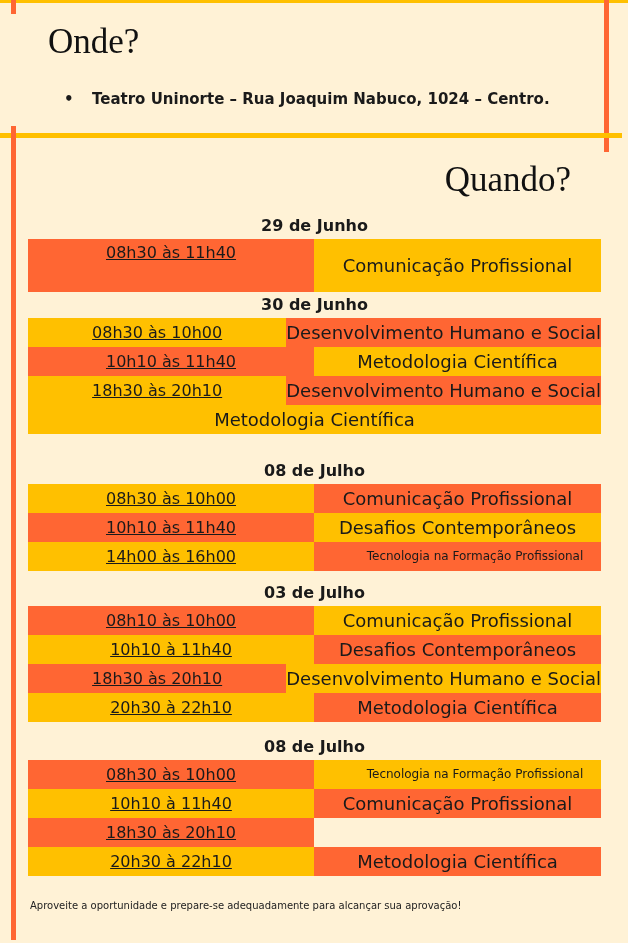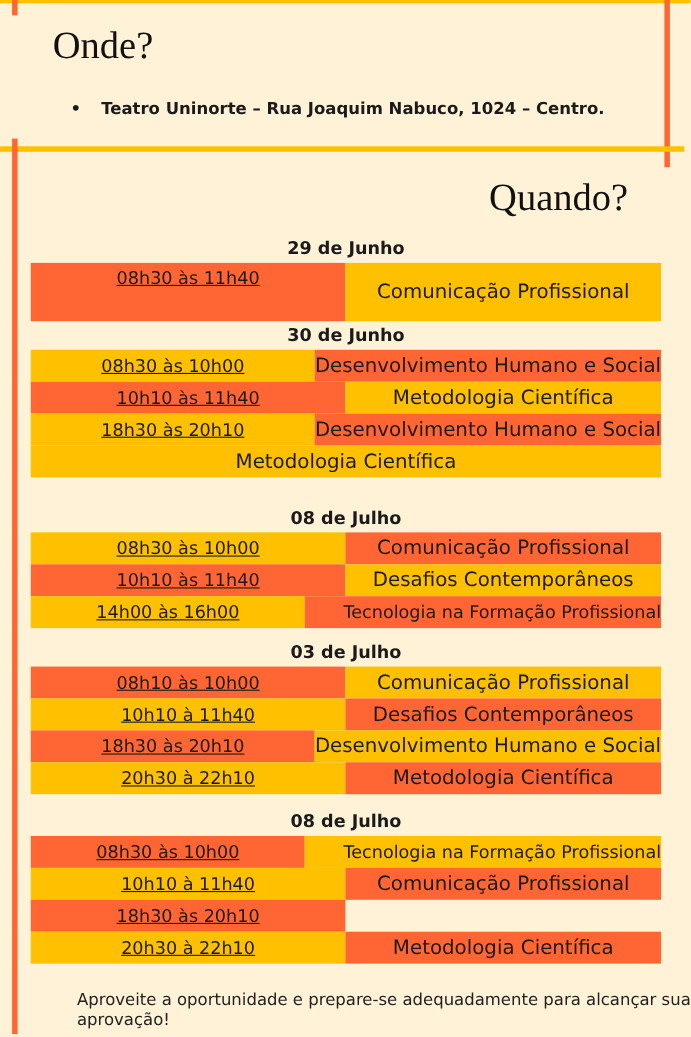--- a/index.html
+++ b/index.html
@@ -11,27 +11,27 @@
   .title { position:absolute; font-family:Liberation Serif, serif; font-weight:normal; color:#111; }
   .onde { left:48px; top:22px; font-size:35px; }
   .address { position:absolute; left:64px; top:90px; font-size:15px; font-weight:bold; }
   .address .bullet { display:inline-block; width:28px; }
   .quando { right:57px; top:160px; font-size:35px; }
   .section { position:absolute; left:28px; width:573px; }
   .day { text-align:center; font-weight:bold; font-size:16px; height:26px; line-height:26px; }
   .row { display:flex; height:29px; }
   .row .time { width:286px; text-align:center; font-size:16px; line-height:29px;text-decoration:underline; }
   .row .subj { flex:1; text-align:center; font-size:18px; line-height:29px; white-space:nowrap; }
-  .row .subj.small { font-size:16px;padding-left:35px; }
+  .row .subj.small { font-size:12px;padding-left:35px; }
   .o { background:#ff6633; }
   .y { background:#ffc000; }
   .row.tall { height:53px; }
   .row.tall .time { line-height:24px; padding-top:2px; }
   .row.tall .subj { line-height:53px; }
-  .footer { position:absolute; left:30px; top:900px; font-size:15px; color:#222;margin-left:40px; }
+  .footer { position:absolute; left:30px; top:900px; font-size:10px; color:#222; }
 </style>
 </head>
 <body>
 
 <div class="line h-yellow" style="left:0;top:0;width:628px;height:3px;"></div>
 <div class="line v-orange" style="left:11px;top:0;height:14px;"></div>
 <div class="line v-orange" style="left:604px;top:0;height:152px;"></div>
 <div class="line h-yellow" style="left:0;top:133px;width:622px;"></div>
 <div class="line v-orange" style="left:11px;top:126px;height:814px;"></div>
 

